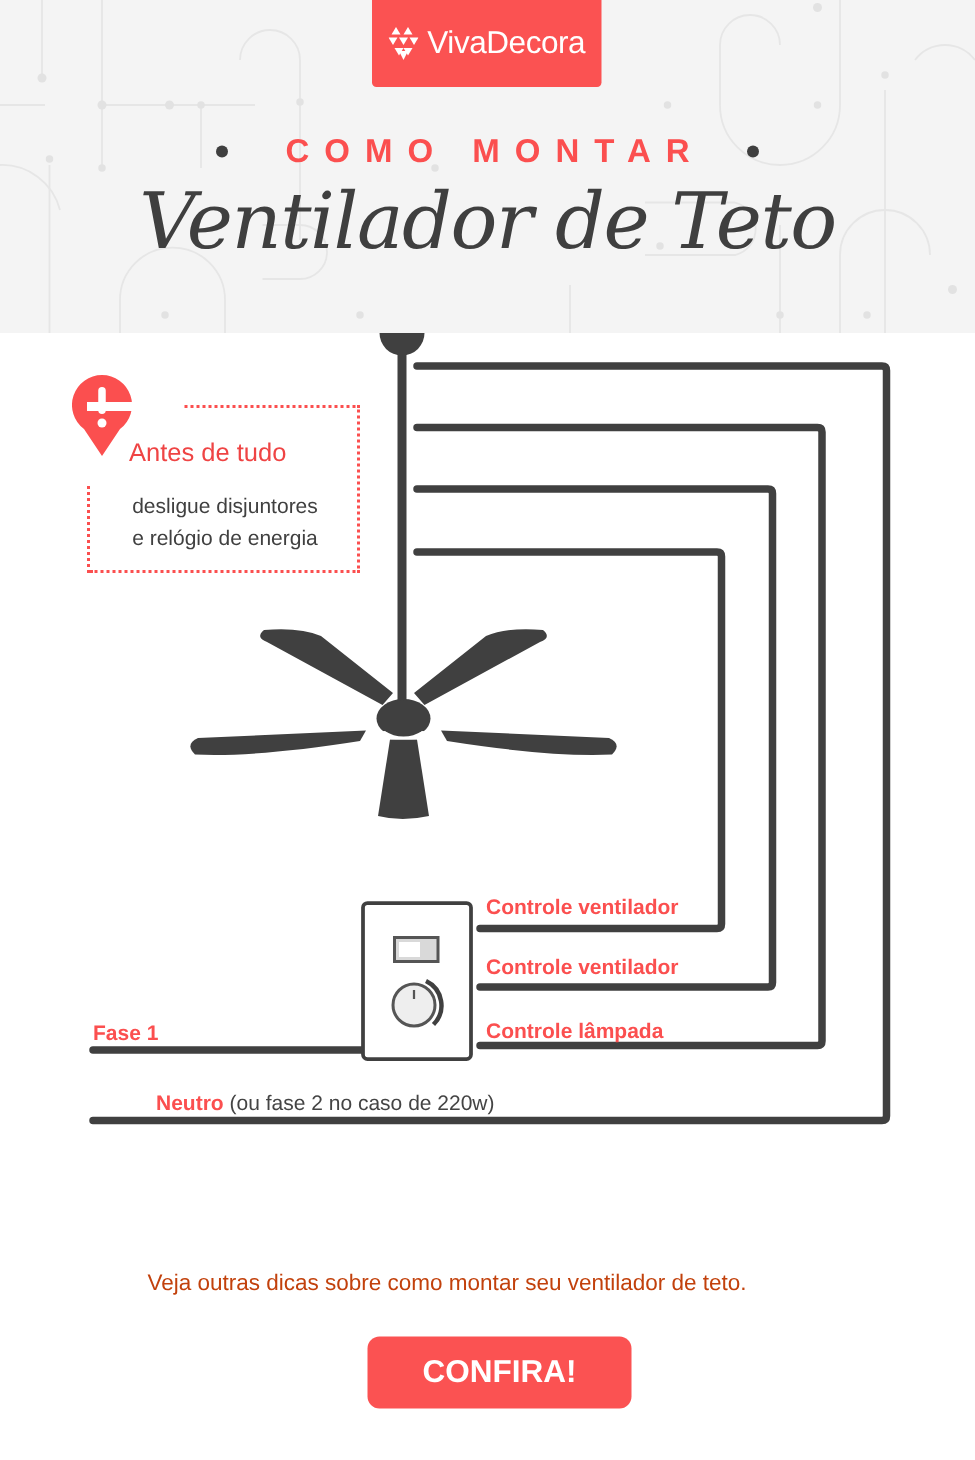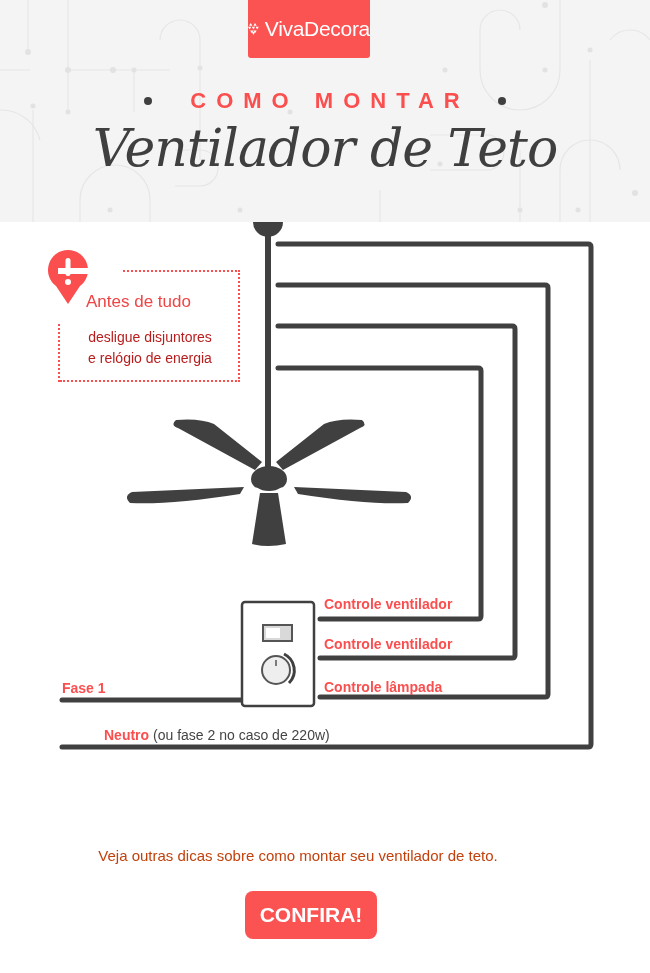--- a/index.html
+++ b/index.html
@@ -8,21 +8,21 @@
     background: #ffffff;
     font-family: "Liberation Sans", "DejaVu Sans", sans-serif;
     color: #3f3f3f;
   }
   .header {
     position: absolute; left: 0; top: 0; width: 650px; height: 222px;
     background: #f4f4f4; overflow: hidden;
   }
   .header svg.pattern { position: absolute; left: 0; top: 0; }
   .logo {
-    position: absolute; left: 248px; top: 0; width: 122px; height: 58px;
+    position: absolute; left: 248px; top: 0; width: 153px; height: 58px;
     background: #fb5252; border-radius: 0 0 3px 3px;
     display: flex; align-items: center; justify-content: center; gap: 6px;
   }
   .logo-text { color: #ffffff; font-size: 21px; letter-spacing: -0.3px; }
   .kicker {
     position: absolute; left: 0; top: 88px; width: 650px; text-align: center;
     display: flex; justify-content: center; align-items: center; gap: 28px;
   }
   .kicker .dot { width: 8px; height: 8px; background: #3f3f3f; border-radius: 50%; display: inline-block; }
   .kicker-text {
@@ -44,36 +44,36 @@
     position: absolute; left: -2px; top: 52px; height: 58px; border-left: 2px dotted #fb4f4f;
   }
   .warning-box .top-mask {
     position: absolute; left: -2px; top: -4px; width: 64px; height: 6px; background: #fff;
   }
   .warning-title {
     position: absolute; left: 86px; top: 292px; color: #ef4444; font-weight: normal; font-size: 17px;
   }
   .warning-body {
     position: absolute; left: 60px; top: 327px; width: 180px; text-align: center;
-    font-size: 14px; line-height: 21px; color: #b91c1c;
+    font-size: 14px; line-height: 21px; color: #404040;
   }
   .wire-label {
     position: absolute; color: #fb4f4f; font-weight: bold; font-size: 14px; white-space: nowrap;
   }
   .neutro-note { color: #444; font-weight: normal; }
   .manual {
     position: absolute; left: 0; top: 775px; width: 650px; text-align: center;
     color: #fb4f4f; font-weight: bold; font-size: 17px; line-height: 24px;
   }
   .tip {
     position: absolute; left: 0; top: 847px; width: 596px; text-align: center;
     font-size: 15px; color: #c2410c;
   }
   .cta {
-    position: absolute; left: 245px; top: 891px; width: 132px; height: 48px;
+    position: absolute; left: 245px; top: 891px; width: 176px; height: 48px;
     background: #fb5252; border-radius: 8px; border: none; color: #fff;
     font-weight: bold; font-size: 21px; display: flex; align-items: center; justify-content: center;
     cursor: pointer; font-family: "Liberation Sans", sans-serif;
   }
 </style>
 </head>
 <body>
 
 <div class="header">
   <svg class="pattern" width="650" height="222" viewBox="0 0 650 222">

